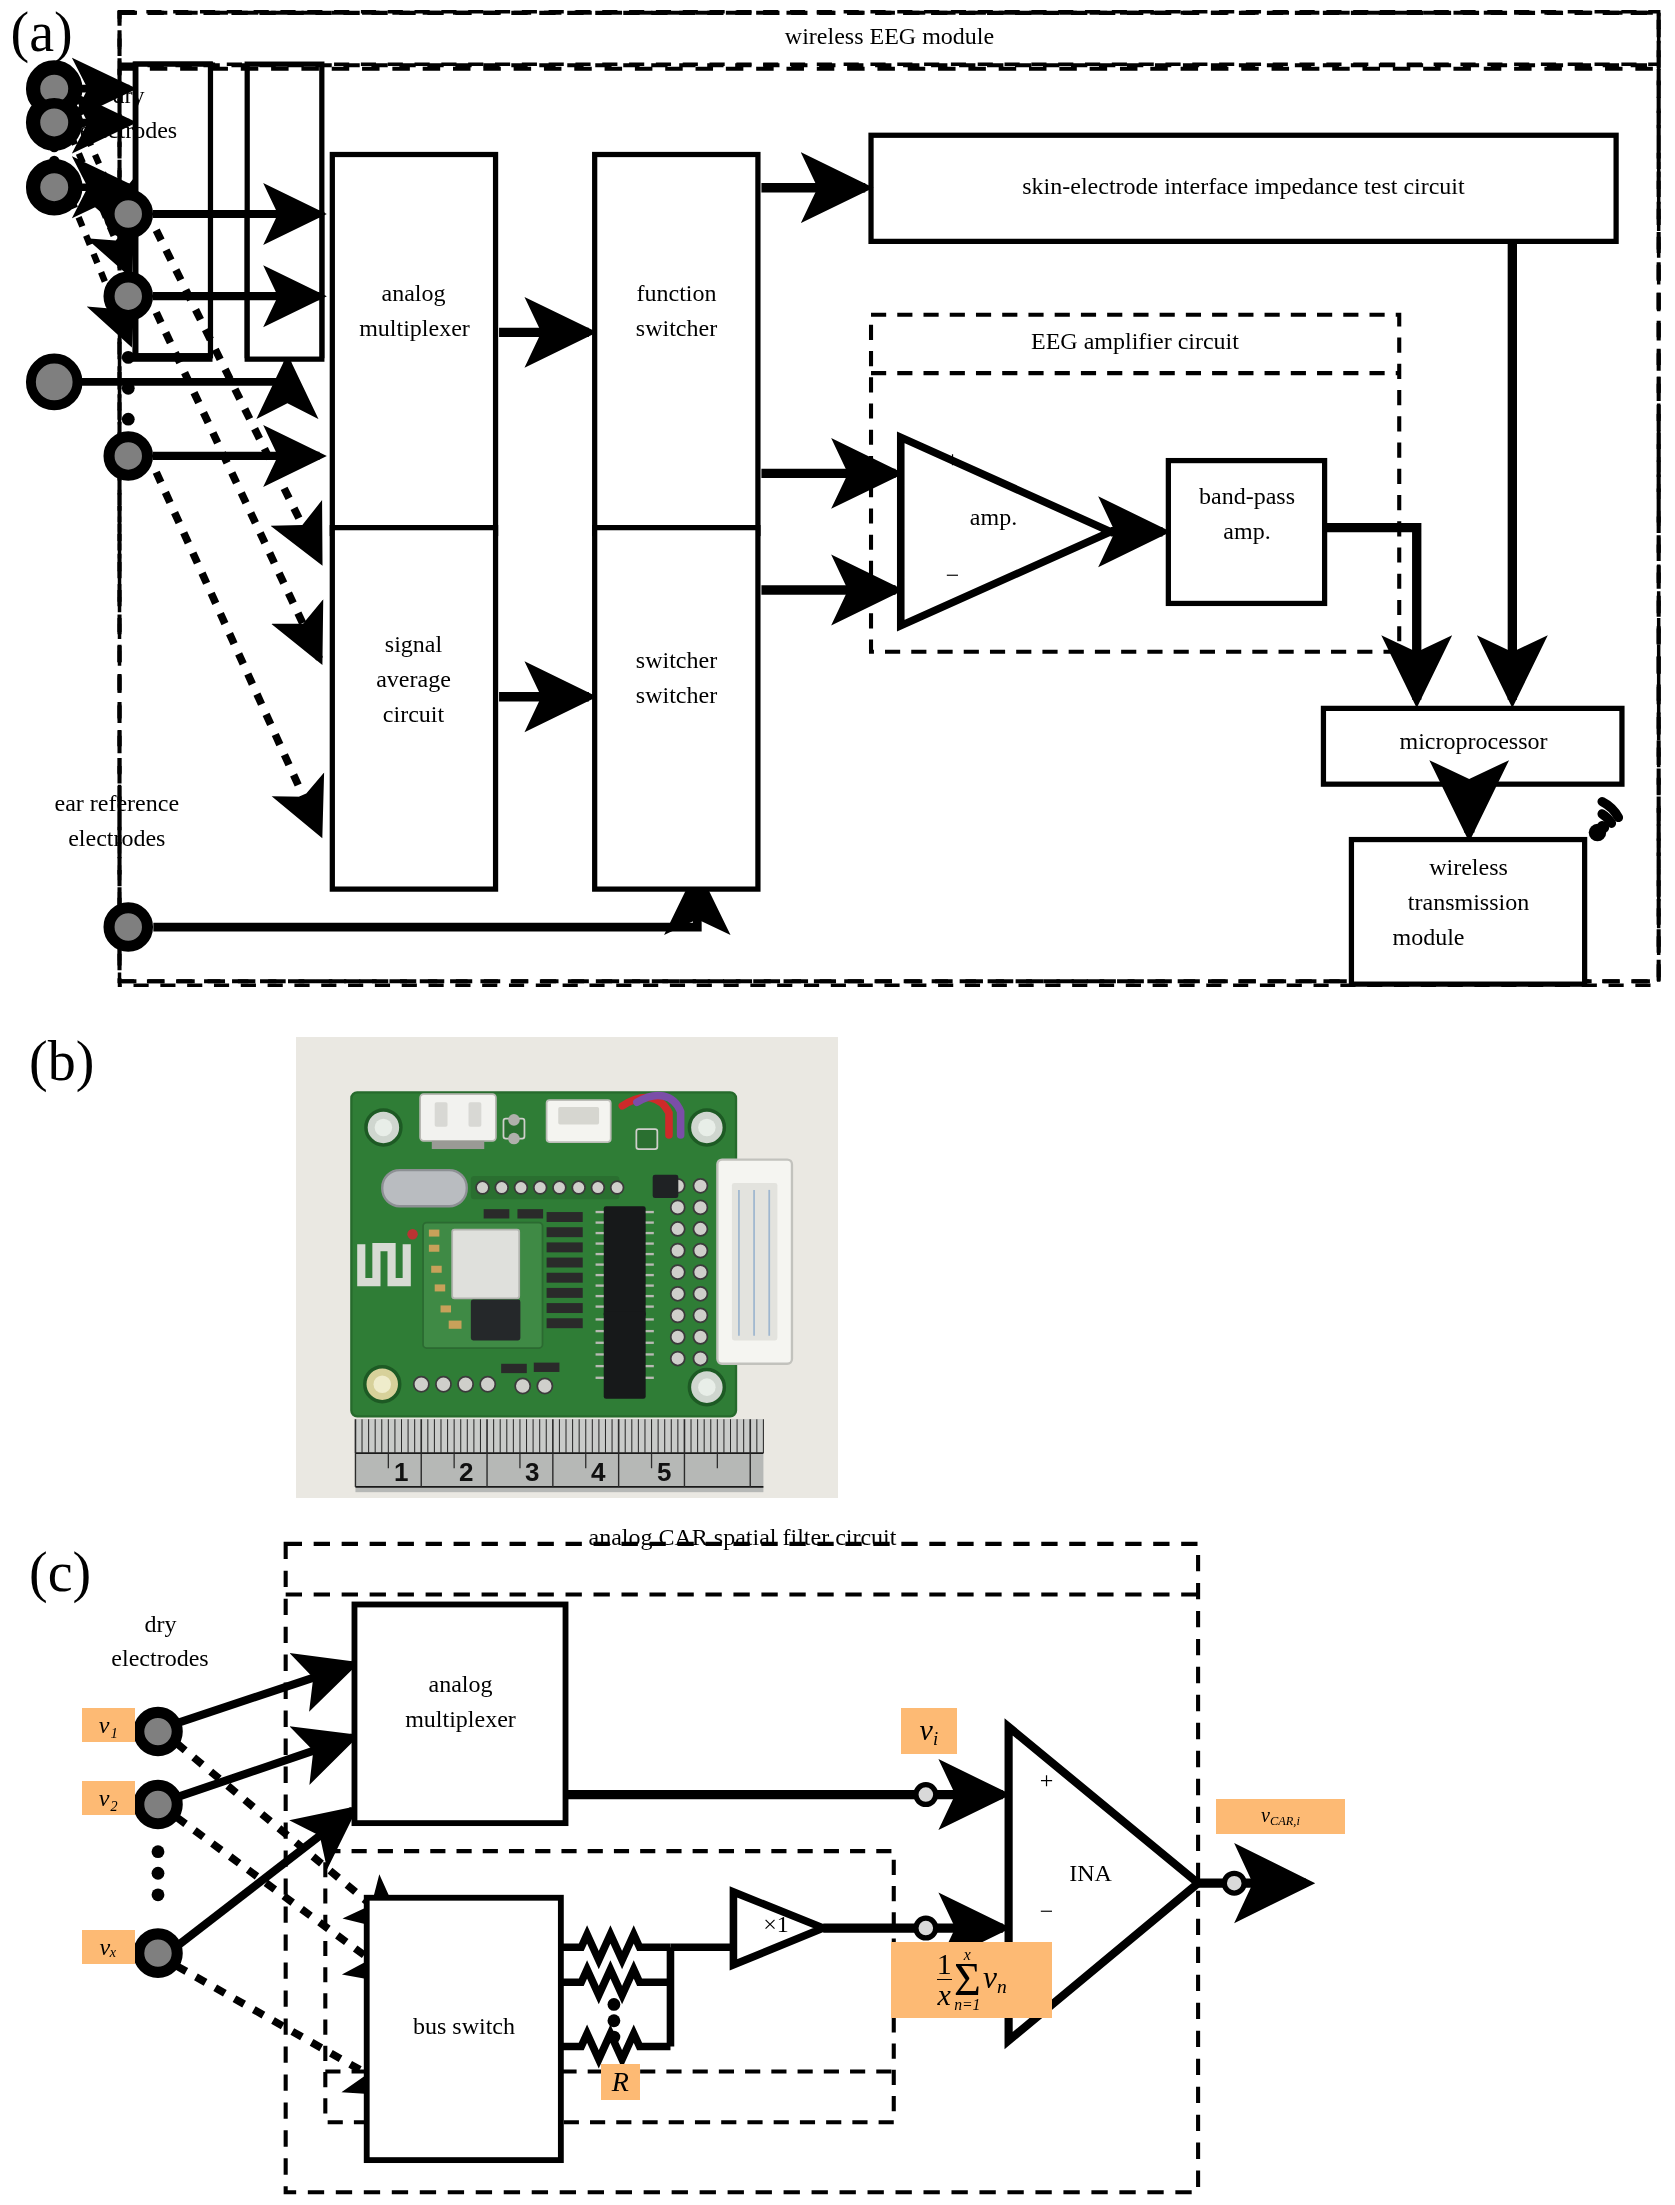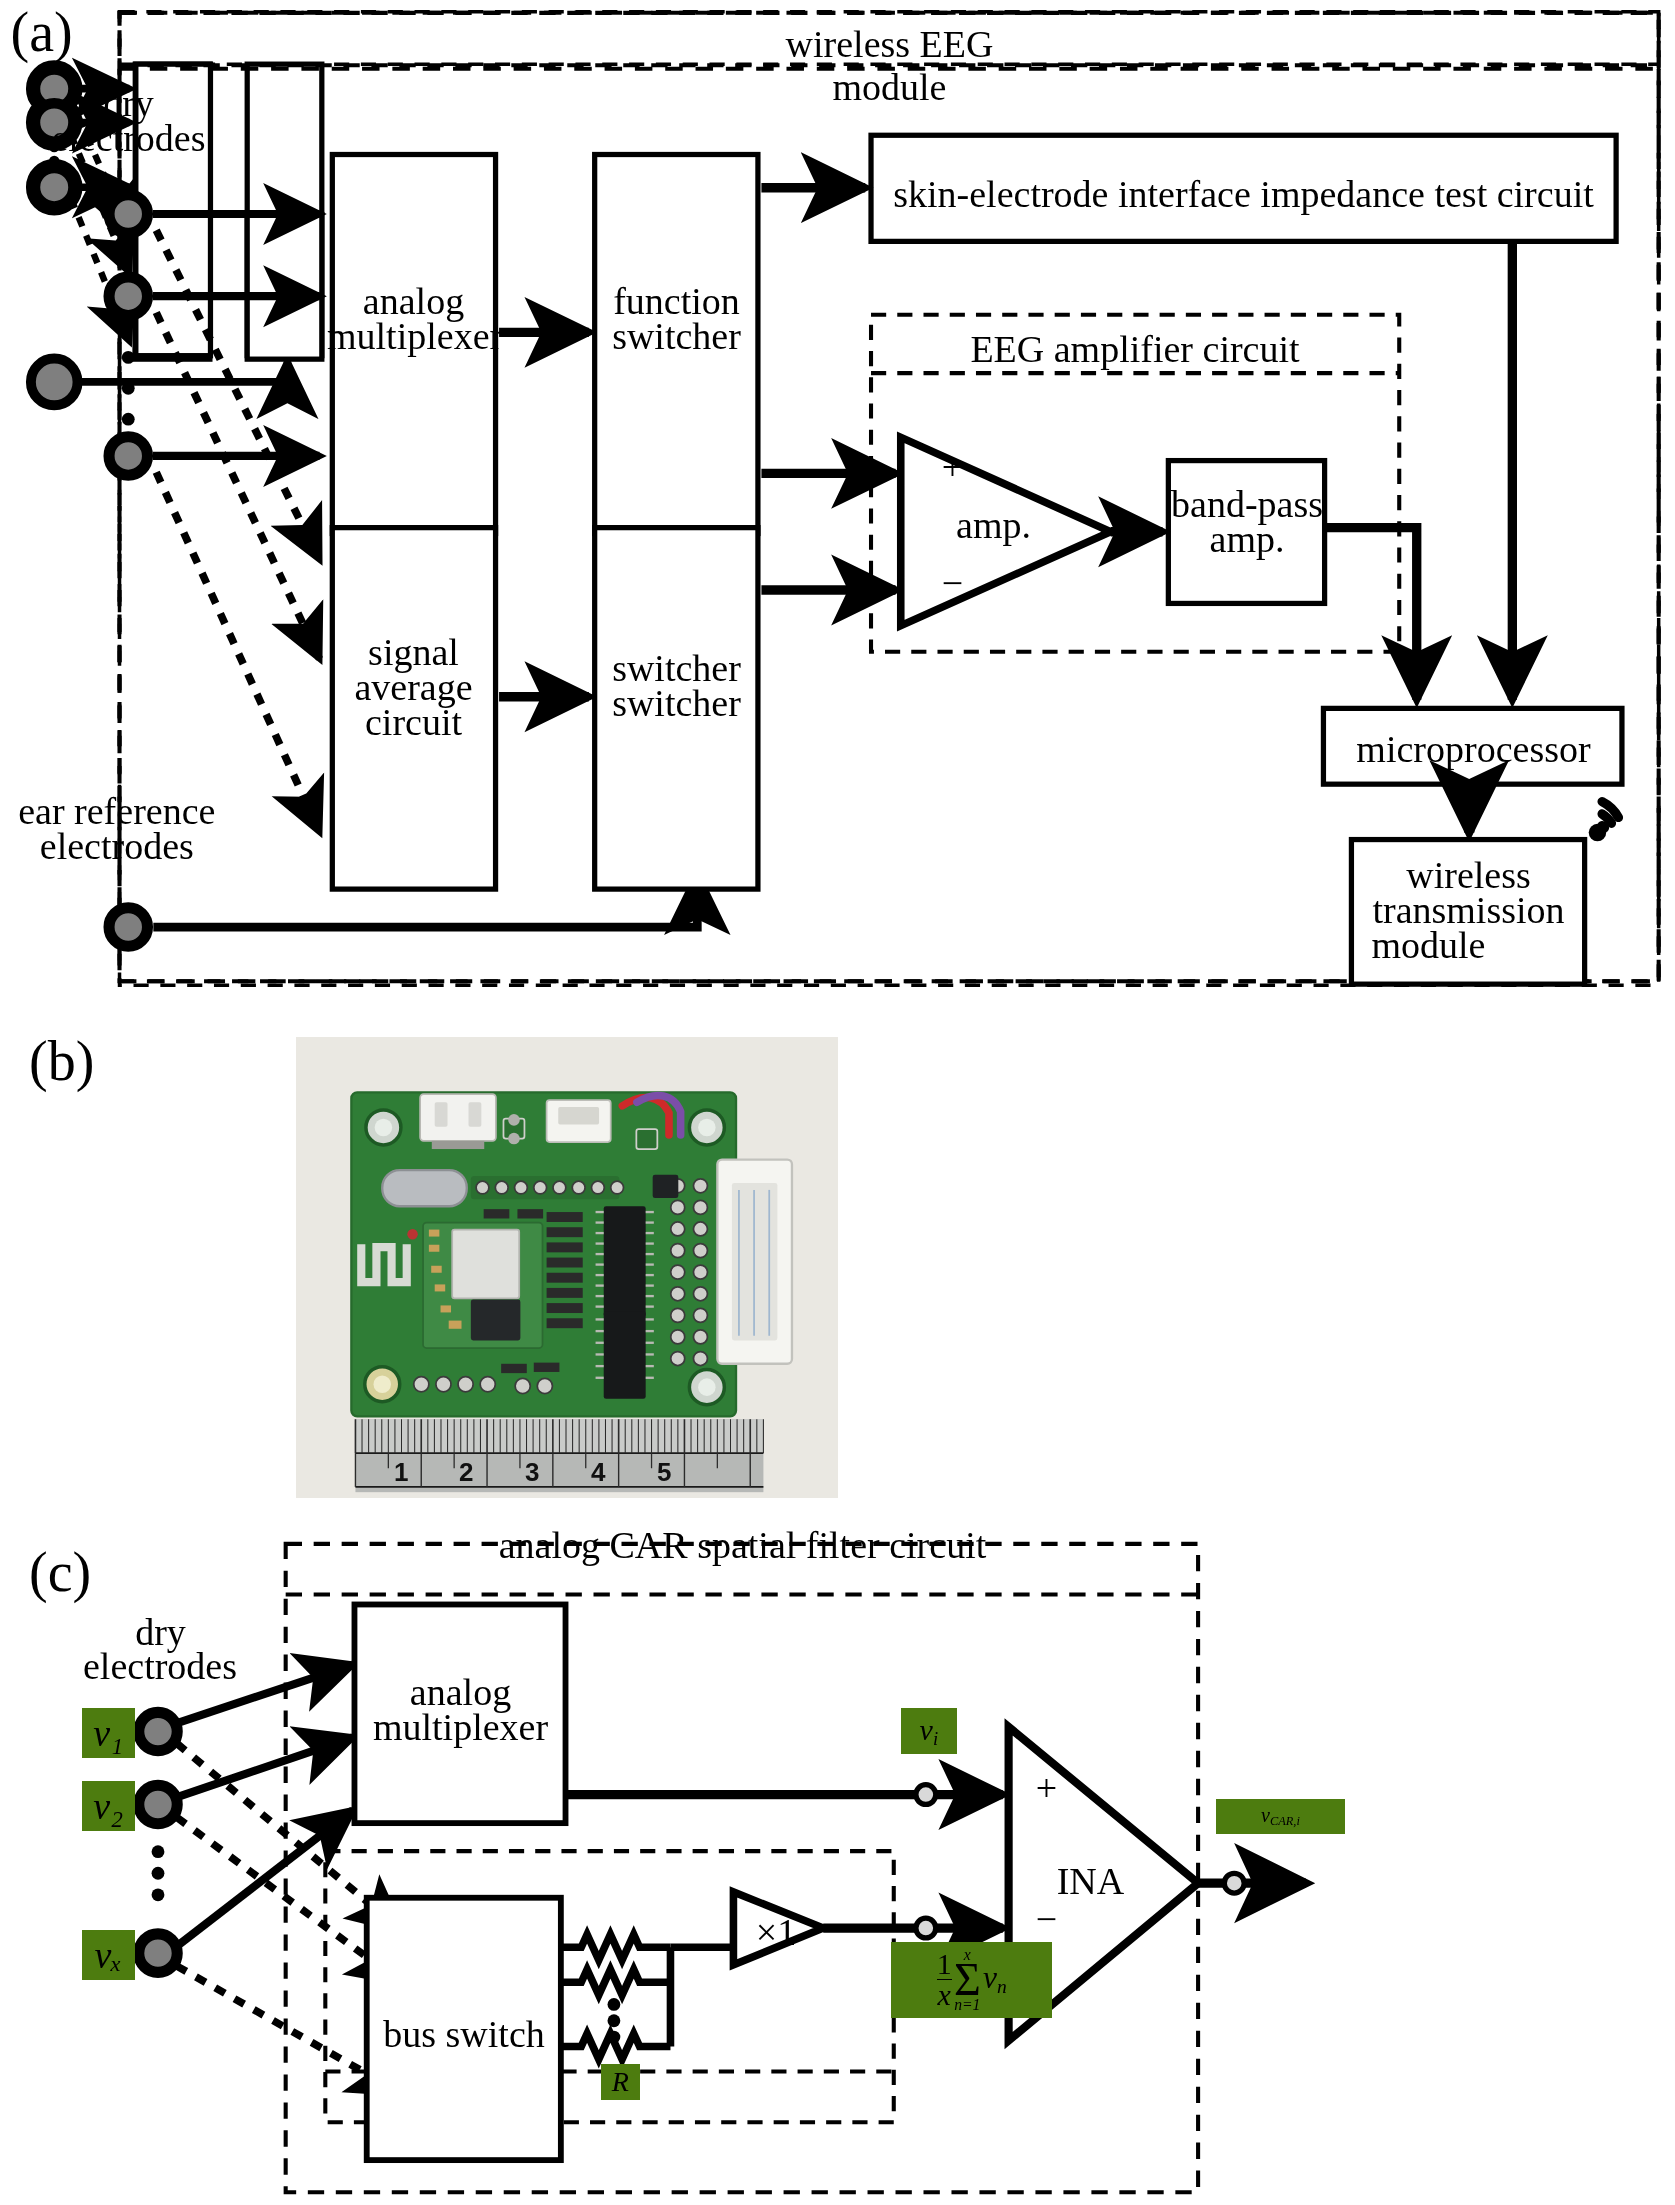--- a/index.html
+++ b/index.html
@@ -14,23 +14,23 @@
   .panel-label{
     position:absolute;font-size:56px;line-height:1;
     font-family:"Liberation Serif","DejaVu Serif",serif;
   }
 
   .txt{
     position:absolute;text-align:center;line-height:1.12;
     font-family:"Liberation Serif","DejaVu Serif",serif;
   }
   .t48{font-size:28px;}
-  .t50{font-size:38px;}
-
-  .hl{background:#4d7c0f;}
+  .t50{font-size:24px;}
+
+  .hl{background:#fdba74;}
   .mathi{font-style:italic;}
   sub{font-size:.62em;vertical-align:-0.28em;}
 
   .pcb{position:absolute;overflow:hidden;}
   .frac{display:inline-block;vertical-align:middle;text-align:center;font-size:.95em;}
   .frac .num{display:block;line-height:.95;}
   .frac .den{display:block;line-height:1;border-top:1.7px solid #000;}
 </style>
 </head>
 <body>

